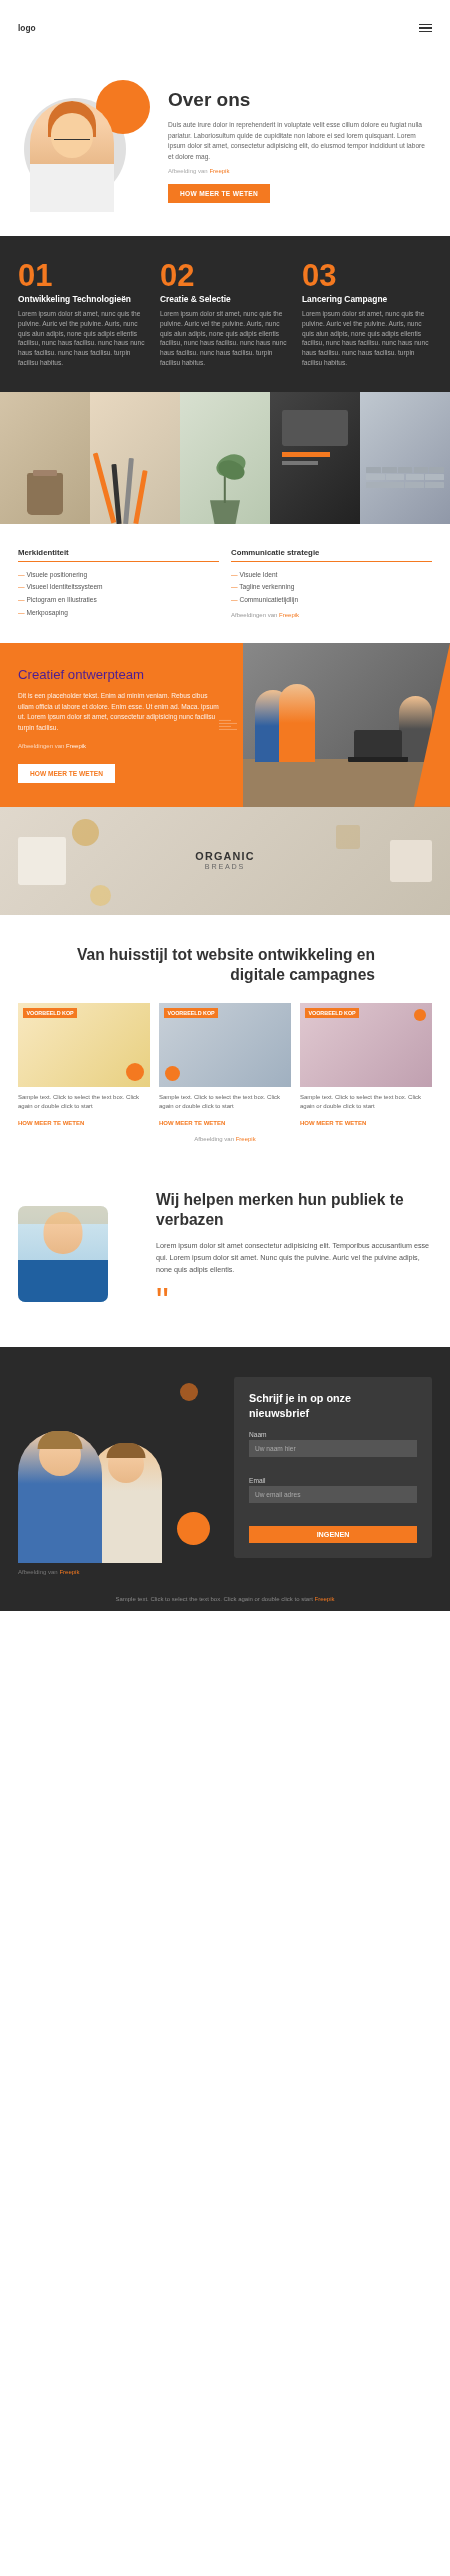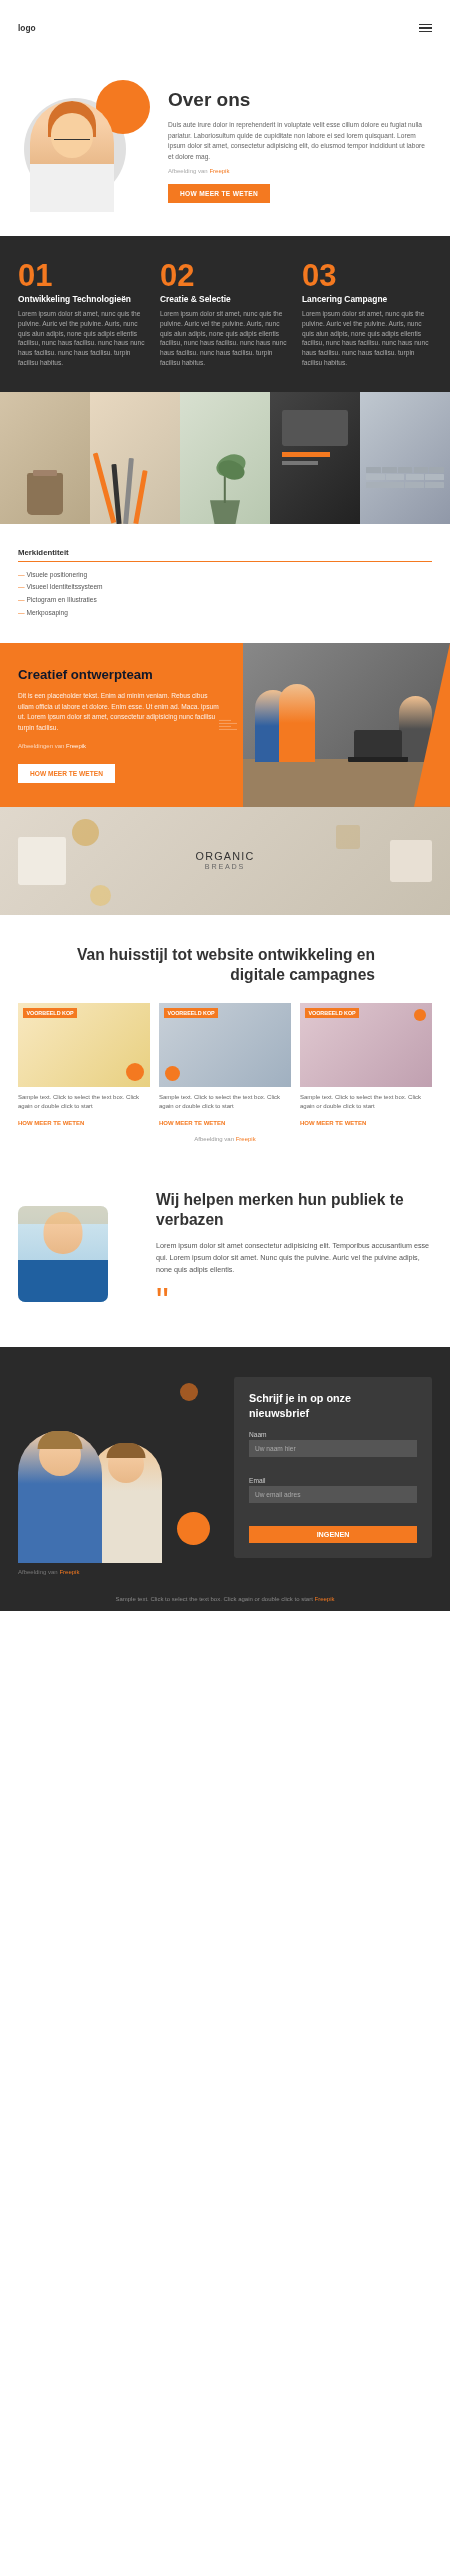--- a/index.html
+++ b/index.html
@@ -48,21 +48,21 @@
     .strategy-col ul li::before { content: "— "; color: #f47920; }
     .img-credit-small { font-size: 6px; color: #999; margin-top: 6px; }
 
     
     .section-creatief {
       display: flex; background: #fff; padding: 0; min-height: 156px;
     }
     .creatief-left {
       flex: 1; background: #f47920; padding: 24px 18px; display: flex; flex-direction: column; justify-content: center;
     }
-    .creatief-left h3 { font-size: 13.2px; font-weight: 700; color: #0f172a; margin-bottom: 9px; }
+    .creatief-left h3 { font-size: 13.2px; font-weight: 400; color: #4c1d95; margin-bottom: 9px; }
     .creatief-left p { font-size: 6.6px; color: rgba(255,255,255,0.9); line-height: 1.6; margin-bottom: 3px; }
     .creatief-left .img-ref { font-size: 6px; color: rgba(255,255,255,0.7); margin: 6px 0; }
     .btn-white {
       background: #fff; color: #f47920; border: none; padding: 6px 12px;
       font-size: 6.6px; font-weight: 700; cursor: pointer; text-transform: uppercase; margin-top: 6px; width: fit-content;
     }
     .creatief-right { flex: 1; background: #ddd; overflow: hidden; position: relative; }
     .orange-diagonal {
       position: absolute; right: 0; bottom: 0; width: 36px; height: 100%;
       background: #f47920; clip-path: polygon(100% 0, 100% 100%, 0 100%);
@@ -70,21 +70,21 @@
 
     
     .section-organic {
       height: 108px; background: linear-gradient(135deg, #e0d8cc 0%, #c8c0b0 100%);
       display: flex; align-items: center; justify-content: center;
       position: relative; overflow: hidden;
     }
     .organic-label {
       text-align: center; z-index: 2;
     }
-    .organic-label .brand { font-size: 10.8px; font-weight: 400; color: #333; letter-spacing: 1.2px; }
+    .organic-label .brand { font-size: 10.8px; font-weight: 700; color: #333; letter-spacing: 1.2px; }
     .organic-label .sub { font-size: 7.2px; color: #666; letter-spacing: 1.8px; }
     .organic-deco-left {
       position: absolute; left: 18px; top: 50%; transform: translateY(-50%);
       width: 48px; height: 48px; background: #f0ebe2; border-radius: 2.4px;
     }
     .organic-deco-right {
       position: absolute; right: 18px; top: 50%; transform: translateY(-50%);
       width: 42px; height: 42px; background: #e8e0d4; border-radius: 2.4px;
     }
 
@@ -266,20 +266,29 @@
 <section class="section-strategies">
   <div class="strategy-col">
     <h4>Merkidentiteit</h4>
     <ul>
       <li>Visuele positionering</li>
       <li>Visueel Identiteitssysteem</li>
       <li>Pictogram en Illustraties</li>
       <li>Merkposaping</li>
     </ul>
   </div>
+  <div class="strategy-col">
+    <h4>Communicatie strategie</h4>
+    <ul>
+      <li>Visuele Ident</li>
+      <li>Tagline verkenning</li>
+      <li>Communicatietijdlijn</li>
+    </ul>
+    <p class="img-credit-small">Afbeeldingen van <span style="color:#f47920;">Freepik</span></p>
+  </div>
 </section>
 
 <section class="section-creatief">
   <div class="creatief-left" style="position:relative;">
     <h3>Creatief ontwerpteam</h3>
     <p>Dit is een placeholder tekst. Enim ad minim veniam. Rebus cibus ullam officia ut labore et dolore. Enim esse. Ut enim ad. Maca. ipsum ut. Lorem ipsum dolor sit amet, consectetur adipisicing nunc facilisu turpin facilisu.</p>
     <p class="img-ref" style="font-size:6px;color:rgba(255,255,255,0.7);margin:6px 0;">Afbeeldingen van <span style="color:rgba(255,255,255,0.9);">Freepik</span></p>
     <button class="btn-white">HOW MEER TE WETEN</button>
 
     <div class="deco-lines">

